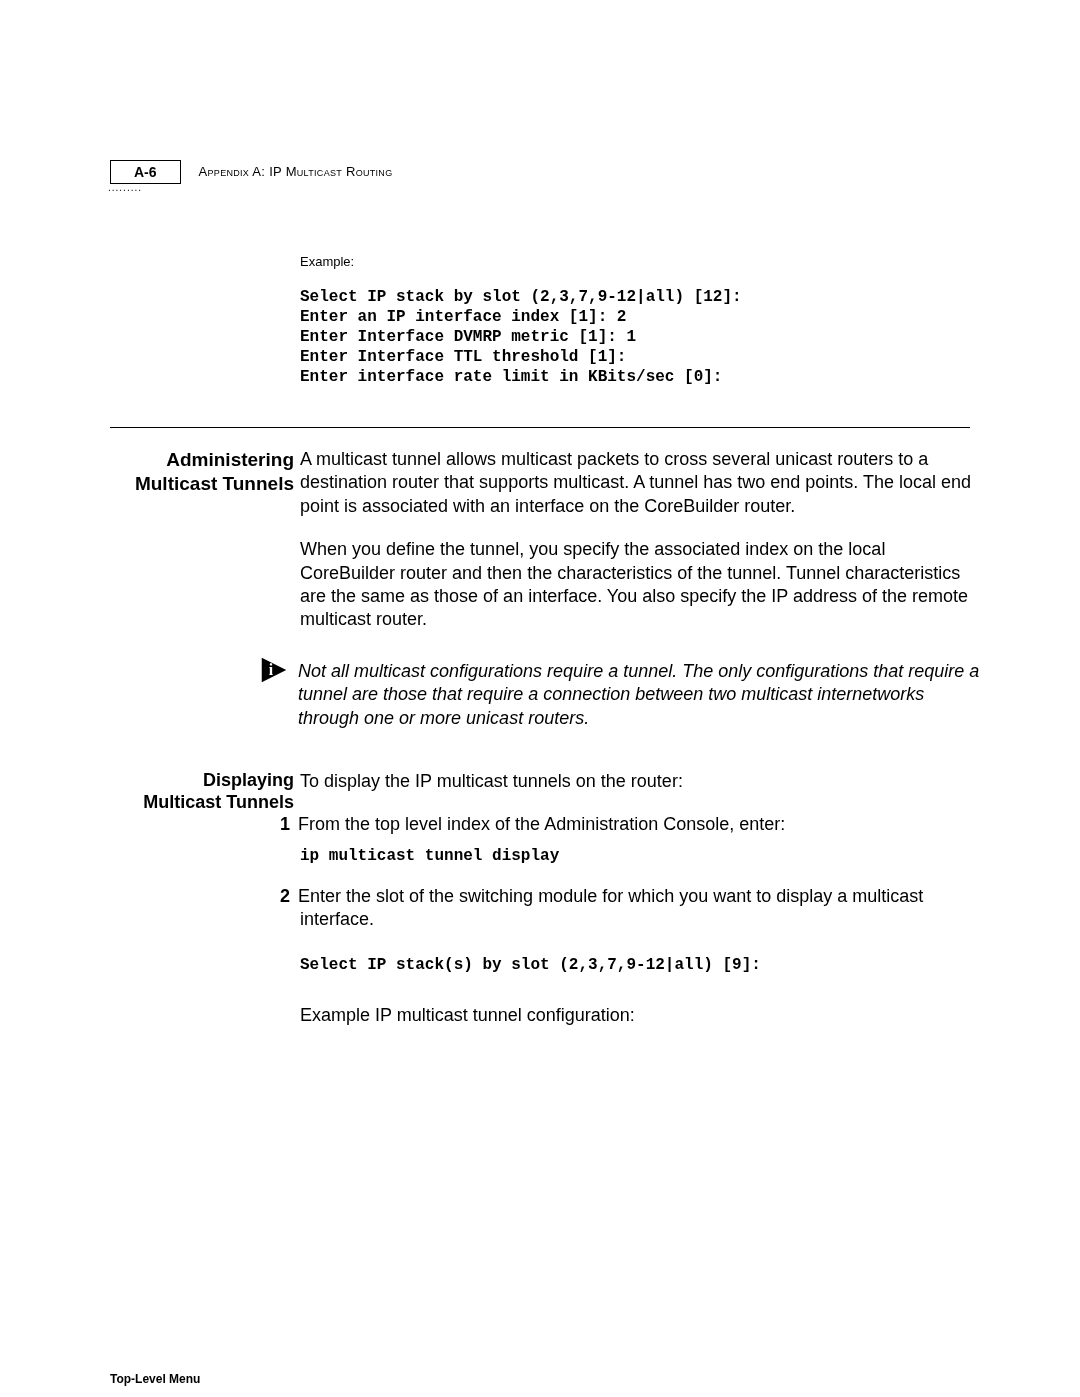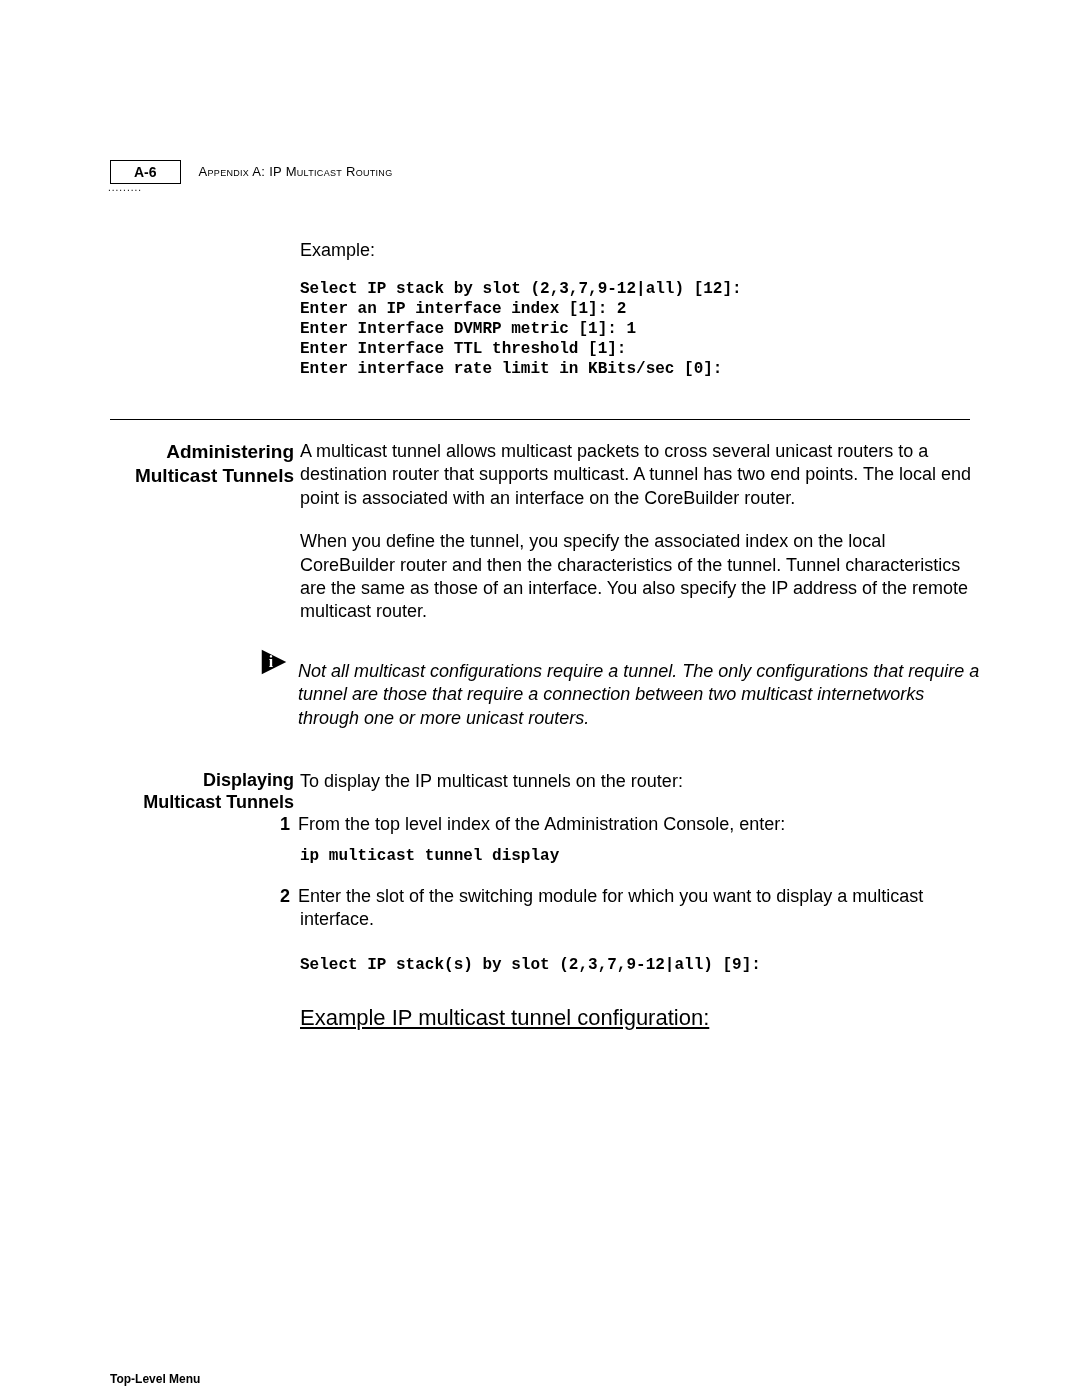--- a/index.html
+++ b/index.html
@@ -46,22 +46,22 @@
     margin-left: 190px;
     width: 680px;
   }
   .side-col {
     position: absolute;
     left: 14px;
     width: 170px;
     text-align: right;
   }
   .example-label {
-    margin-top: 56px;
-    font-size: 18px;
+    margin-top: 70px;
+    font-size: 13px;
   }
   pre.mono {
     font-family: "Courier New", monospace;
     font-weight: bold;
     font-size: 16px;
     line-height: 1.25;
     margin: 18px 0 0 0;
     white-space: pre;
   }
   .hr {
@@ -140,22 +140,21 @@
     border-top: 1px solid #000;
     padding-top: 2px;
     margin-right: 2px;
   }
   .col1 { width: 48px; }
   .content-wrap {
     position: relative;
   }
   .example-config {
     margin-top: 30px;
-    font-size: 22px;
-    text-decoration: underline;
+    font-size: 18px;
   }
   pre.table-out {
     font-family: "Courier New", monospace;
     font-size: 15px;
     line-height: 1.35;
     margin-top: 40px;
     white-space: pre;
     margin-left: 60px;
   }
 </style>
@@ -190,21 +189,21 @@
         <div class="body-text">A multicast tunnel allows multicast packets to cross several unicast routers to a destination router that supports multicast. A tunnel has two end points. The local end point is associated with an interface on the CoreBuilder router.</div>
         <div class="body-text para">When you define the tunnel, you specify the associated index on the local CoreBuilder router and then the characteristics of the tunnel. Tunnel characteristics are the same as those of an interface. You also specify the IP address of the remote multicast router.</div>
 
         <div class="info-note" style="margin-left:-40px;">
           <span class="info-icon">
             <svg viewBox="0 0 32 32" width="28" height="28">
               <polygon points="2,2 30,16 2,30" fill="#000"></polygon>
               <text x="10" y="22" font-family="serif" font-weight="bold" font-size="18" fill="#fff">i</text>
             </svg>
           </span>
-          <div class="body-text italic" style="margin-top:12px;">Not all multicast configurations require a tunnel. The only configurations that require a tunnel are those that require a connection between two multicast internetworks through one or more unicast routers.</div>
+          <div class="body-text italic" style="margin-top:4px;">Not all multicast configurations require a tunnel. The only configurations that require a tunnel are those that require a connection between two multicast internetworks through one or more unicast routers.</div>
         </div>
       </div>
     </div>
 
     <div style="position:relative; margin-top:40px;">
       <div class="side-col" style="top:0;">
         <div class="sub-head">Displaying Multicast Tunnels</div>
       </div>
       <div class="main-col">
         <div class="body-text">To display the IP multicast tunnels on the router:</div>

